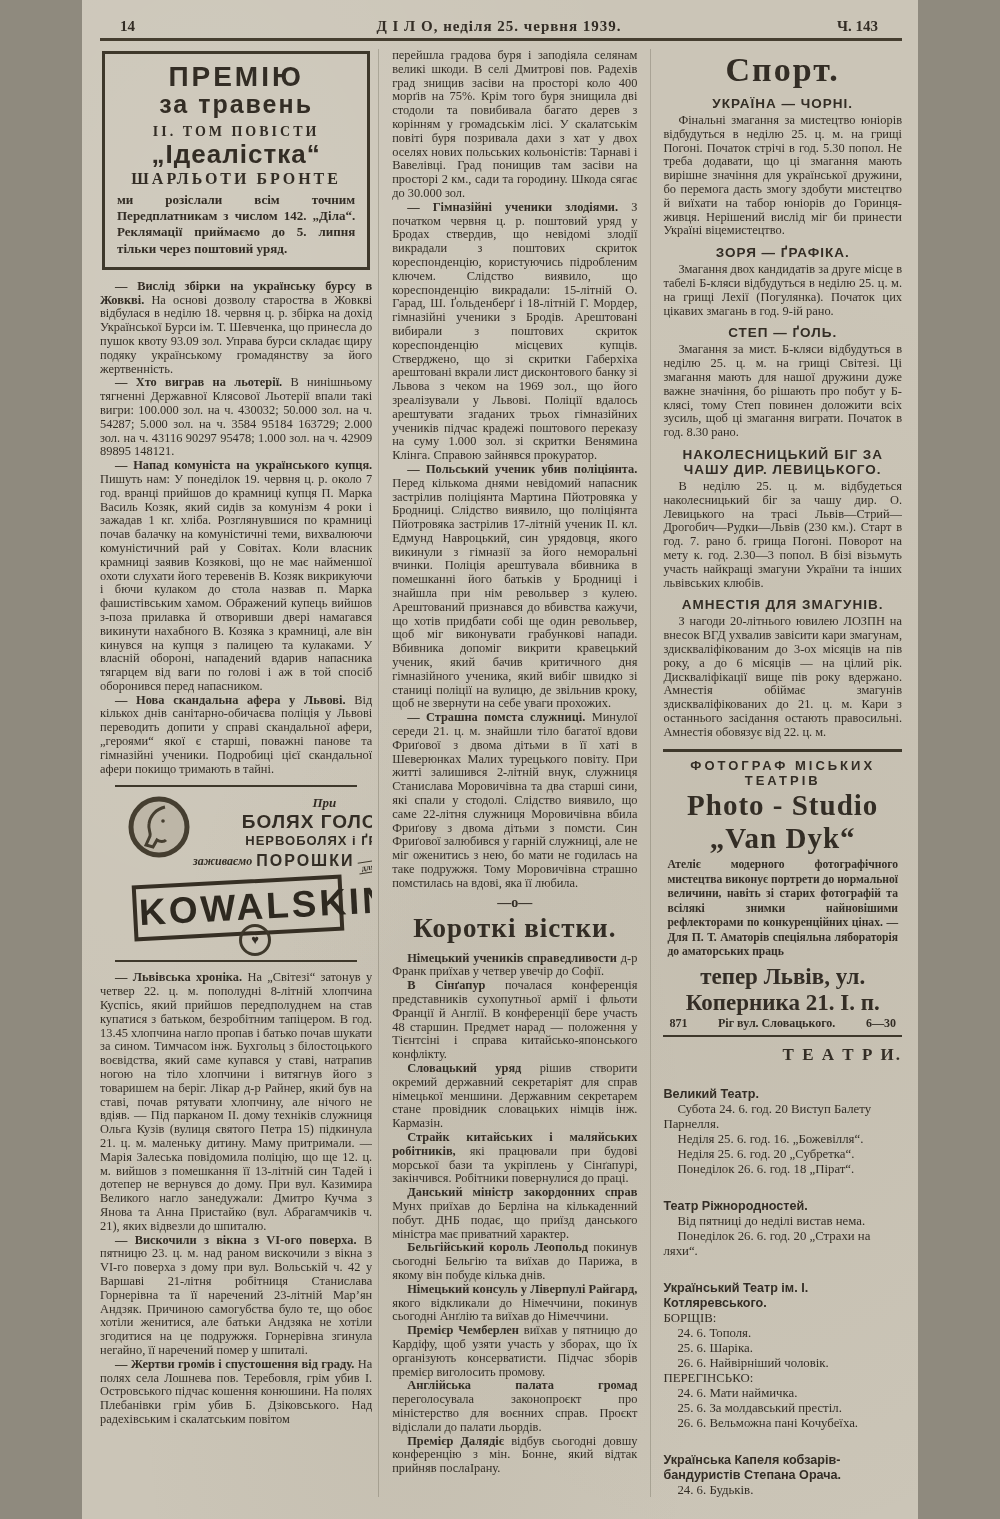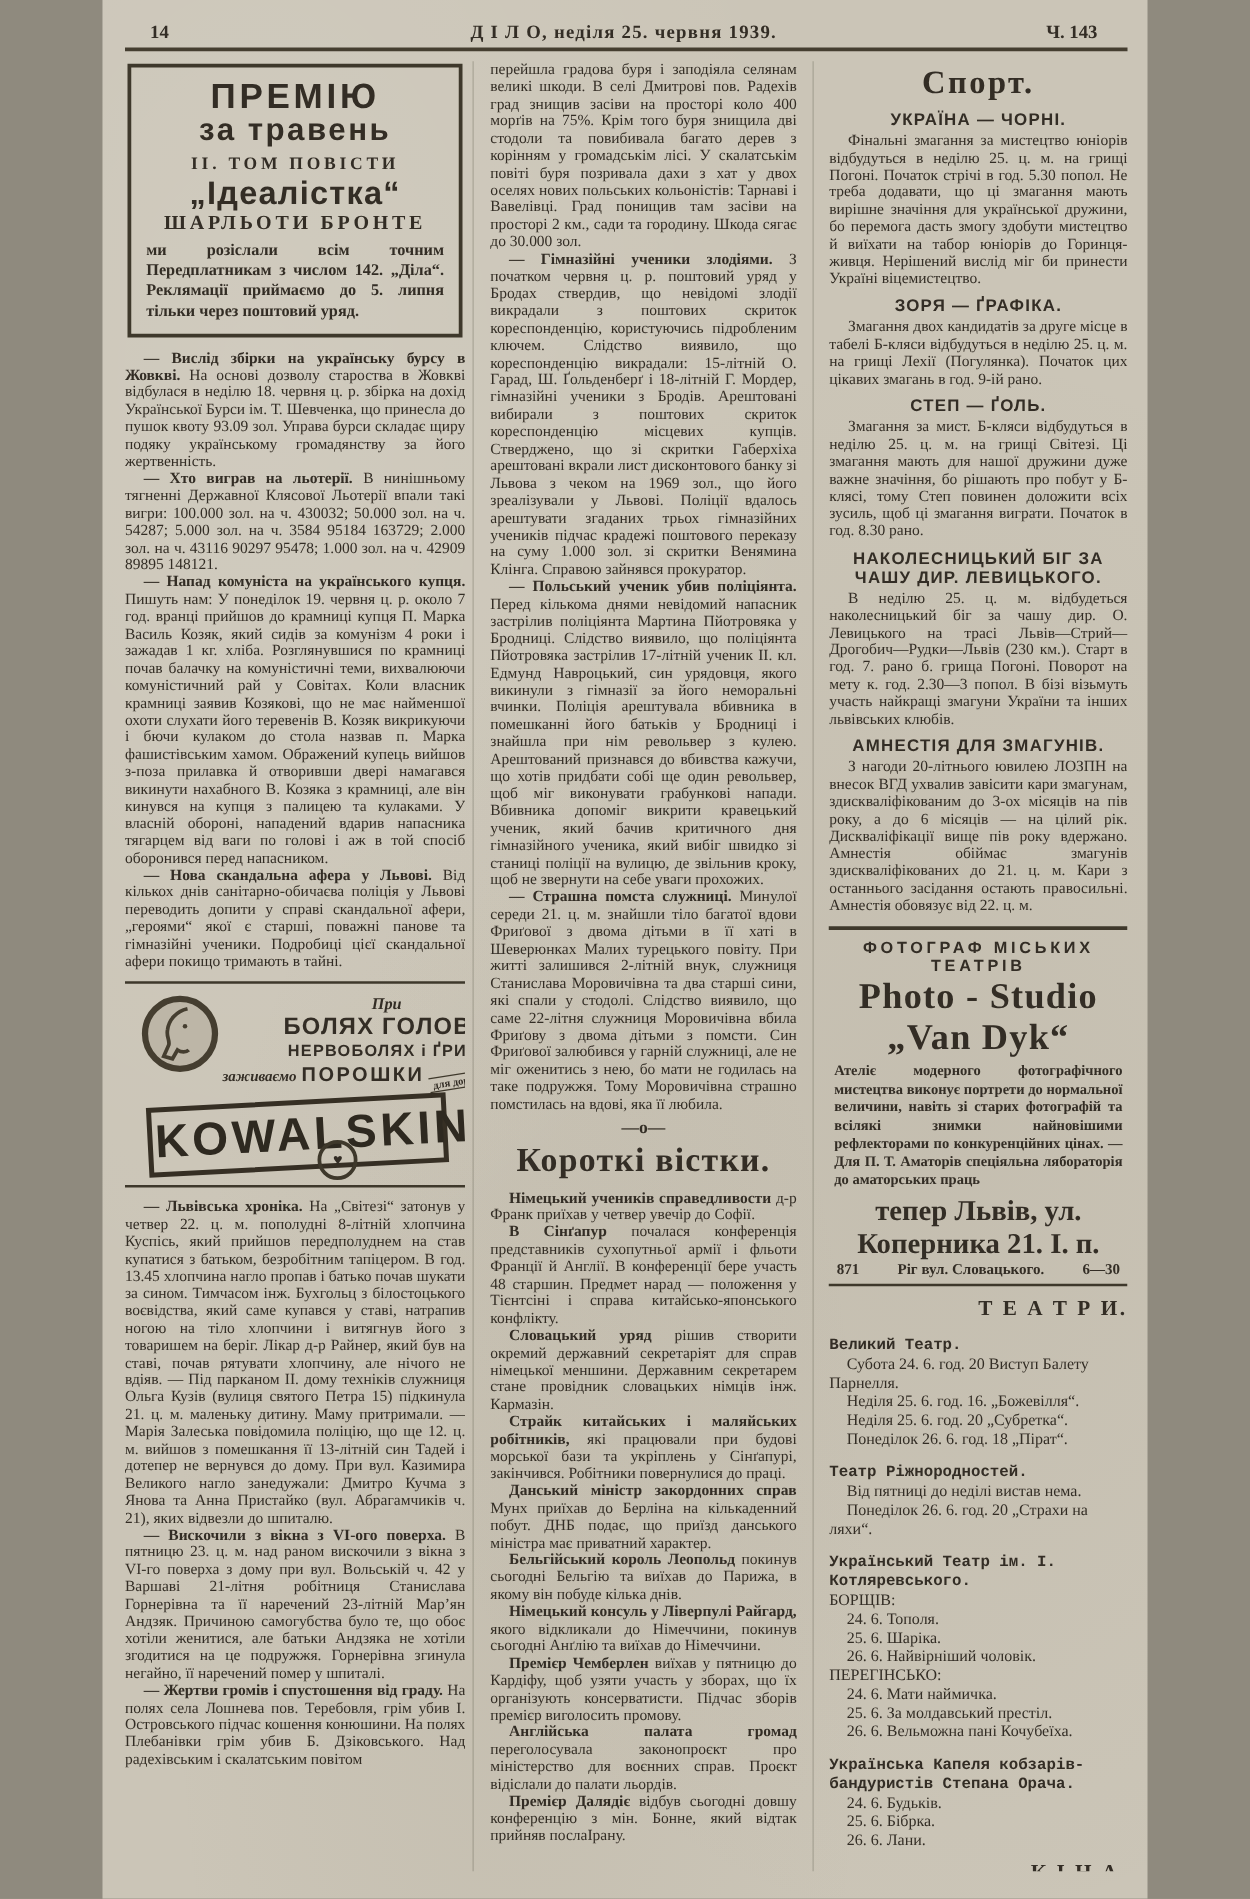--- a/index.html
+++ b/index.html
@@ -35,56 +35,56 @@
   .cont{text-indent:0;}
   
   .premium{border:3px solid #3e382b;margin:2px 2px 10px 2px;padding:8px 12px 10px;text-align:center;}
   .pb1{font-family:"Liberation Sans",sans-serif;font-weight:bold;font-size:28px;letter-spacing:3px;line-height:1.05;}
   .pb2{font-family:"Liberation Sans",sans-serif;font-weight:bold;font-size:25px;letter-spacing:2px;line-height:1.1;}
   .pb3{font-weight:bold;font-size:14px;letter-spacing:3px;margin-top:5px;}
   .pb4{font-family:"Liberation Sans",sans-serif;font-weight:bold;font-size:26px;letter-spacing:1px;line-height:1.15;}
   .pb5{font-weight:bold;font-size:16px;letter-spacing:3px;margin-bottom:4px;}
   .pbody{font-weight:bold;font-size:13px;line-height:1.25;text-align:justify;}
   
-  .kad{border-top:2px solid #3e382b;border-bottom:2px solid #3e382b;margin:9px 0;padding:8px 4px 12px;position:relative;}
+  .kad{border-top:2px solid #3e382b;border-bottom:2px solid #3e382b;margin:9px 15px;padding:8px 4px 24px;position:relative;}
   .krow{display:flex;align-items:flex-start;}
   .kface{flex:0 0 66px;margin-left:8px;}
   .ktxt{flex:1;text-align:center;}
   .kpry{font-style:italic;font-weight:bold;font-size:13px;}
   .kt1{font-family:"Liberation Sans",sans-serif;font-weight:bold;font-size:19px;letter-spacing:1px;}
   .kt2{font-family:"Liberation Sans",sans-serif;font-weight:bold;font-size:13px;letter-spacing:1px;}
   .krow2{display:flex;align-items:center;justify-content:center;margin-top:4px;gap:4px;}
   .kscript{font-style:italic;font-weight:bold;font-size:12px;}
   .kprod{font-family:"Liberation Sans",sans-serif;font-weight:bold;font-size:16px;letter-spacing:2px;}
   .kban{display:inline-block;transform:rotate(-9deg);font-size:8.5px;font-weight:bold;
     border-top:1px solid #3e382b;border-bottom:1px solid #3e382b;padding:0 3px;white-space:nowrap;}
   .klogo{border:4px solid #362f24;transform:rotate(-3deg);margin:10px 10px 0 14px;padding:3px 2px;
     text-align:center;font-family:"Liberation Sans",sans-serif;font-weight:bold;font-size:37px;
     letter-spacing:3px;color:#2e2920;}
   .kbadge{position:absolute;right:86px;bottom:4px;width:26px;height:26px;border:3px solid #3e382b;
     border-radius:50%;text-align:center;line-height:26px;font-weight:bold;font-size:13px;}
   
   .osep{text-align:center;font-weight:bold;font-size:14px;margin:4px 0 2px;}
   .kv-head{text-align:center;font-weight:bold;font-size:27px;margin:0 0 8px;letter-spacing:1px;}
   
-  .sport-title{text-align:center;font-weight:bold;font-size:26px;letter-spacing:2px;margin:2px 0 4px;}
+  .sport-title{text-align:center;font-weight:bold;font-size:34px;letter-spacing:2px;margin:2px 0 4px;}
   .subhead{text-align:center;font-family:"Liberation Sans",sans-serif;font-weight:bold;font-size:13.5px;
     letter-spacing:1px;margin:7px 6px 3px;}
   .sbody{text-indent:15px;}
   
   .vd{border-top:3px solid #3e382b;border-bottom:2px solid #3e382b;margin:10px 0 6px;padding:6px 2px 2px;}
   .vd-kick{text-align:center;font-family:"Liberation Sans",sans-serif;font-weight:bold;font-size:13px;letter-spacing:3px;}
   .vd-title{text-align:center;font-weight:bold;font-size:29px;letter-spacing:1px;margin:1px 0 3px;}
   .vd-body{font-weight:bold;font-size:11.6px;line-height:1.25;text-align:justify;padding:0 2px;}
   .vd-addr{text-align:center;font-weight:bold;font-size:23px;margin-top:4px;}
   .vd-foot{display:flex;justify-content:space-between;font-weight:bold;font-size:12px;padding:0 4px 2px;}
   
   .sec-title{text-align:right;font-weight:bold;font-size:17px;letter-spacing:2px;margin:8px 0 5px;}
   .tlist p,.klist p{margin:0;font-size:12.8px;line-height:15px;}
-  .tline.venue{font-family:Liberation Mono, monospace;font-weight:bold;font-size:12.6px;margin-top:12px;}
+  .tline.venue{font-family:Liberation Sans, sans-serif;font-weight:bold;font-size:12.6px;margin-top:22px;}
   .tline.entry{text-indent:14px;}
   .tline.plain{text-indent:0;}
   .kline{text-indent:14px;}
 </style>
 </head>
 <body>
 
 <div class="page">
 
   <header class="masthead">

